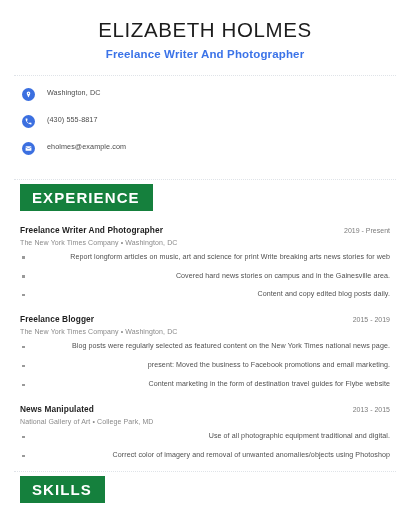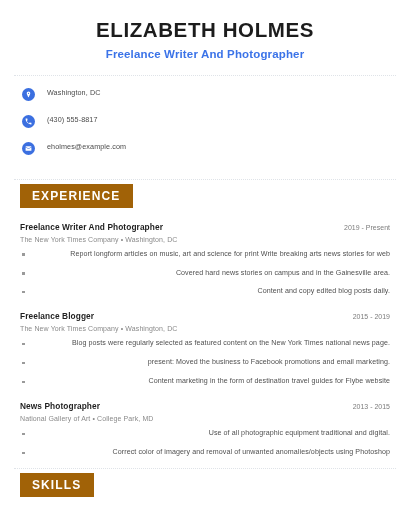--- a/index.html
+++ b/index.html
@@ -24,21 +24,21 @@
   }
 
   
   .header {
     padding-top: 18px;
     text-align: center;
   }
 
   .name {
     font-size: 20.5px;
-    font-weight: bold;
+    font-weight: normal;
     letter-spacing: 0.6px;
     color: #1c1c1c;
     line-height: 1.2;
   }
 
   .headline {
     margin-top: 5px;
     font-size: 11.5px;
     font-weight: bold;
     color: #3b73e8;
@@ -83,23 +83,23 @@
     font-size: 7.2px;
     color: #4a4a4a;
     letter-spacing: 0.1px;
   }
 
   
   .section { margin-top: 4px; }
 
   .section-label {
     display: inline-block;
-    background: #a16207;
+    background: #15803d;
     color: #ffffff;
-    font-size: 12px;
+    font-size: 15px;
     font-weight: bold;
     letter-spacing: 1.1px;
     padding: 5px 13px 5px 12px;
     margin-left: 6px;
   }
 
   .section-body { padding: 0 6px 0 6px; }
 
   
   .entry { margin-top: 14px; }
@@ -231,21 +231,21 @@
         <div class="entry-sub">The New York Times Company  •  Washington, DC</div>
         <ul class="bullets">
           <li>Blog posts were regularly selected as featured content on the New York Times national news page.</li>
           <li>present: Moved the business to Facebook promotions and email marketing.</li>
           <li>Content marketing in the form of destination travel guides for Flybe website</li>
         </ul>
       </div>
 
       <div class="entry">
         <div class="entry-head">
-          <span class="entry-title">News Photographer</span>
+          <span class="entry-title">News Manipulated</span>
           <span class="entry-dates">2013 - 2015</span>
         </div>
         <div class="entry-sub">National Gallery of Art  •  College Park, MD</div>
         <ul class="bullets">
           <li>Use of all photographic equipment traditional and digital.</li>
           <li>Correct color of imagery and removal of unwanted anomalies/objects using Photoshop</li>
         </ul>
       </div>
 
     </div>

